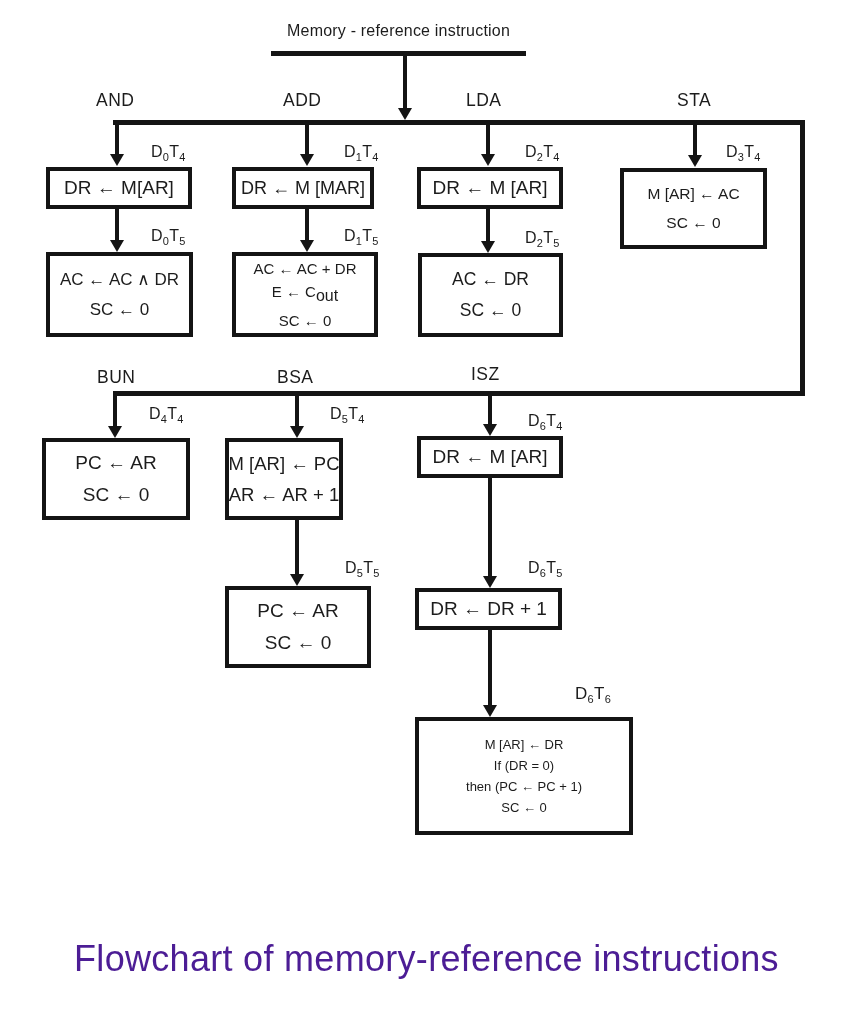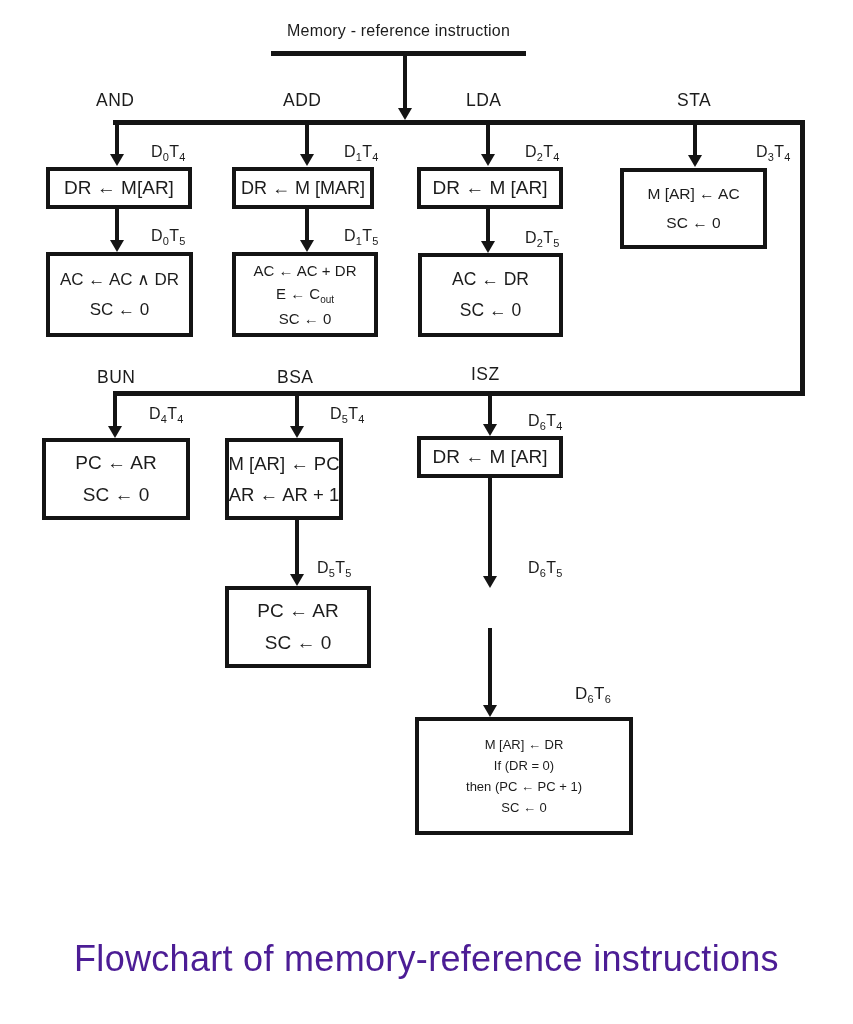--- a/index.html
+++ b/index.html
@@ -45,21 +45,21 @@
   <div class="vline" style="left:305px;top:125px;height:30px;"></div>
   <div class="arr" style="left:300px;top:154px;"></div>
   <div class="vline" style="left:486px;top:125px;height:30px;"></div>
   <div class="arr" style="left:481px;top:154px;"></div>
   <div class="vline" style="left:693px;top:125px;height:31px;"></div>
   <div class="arr" style="left:688px;top:155px;"></div>
 
   <div class="tag" style="left:151px;top:143px;"><span>D</span><sub>0</sub><span>T</span><sub>4</sub></div>
   <div class="tag" style="left:344px;top:143px;"><span>D</span><sub>1</sub><span>T</span><sub>4</sub></div>
   <div class="tag" style="left:525px;top:143px;"><span>D</span><sub>2</sub><span>T</span><sub>4</sub></div>
-  <div class="tag" style="left:726px;top:143px;margin-left:30px;"><span>D</span><sub>3</sub><span>T</span><sub>4</sub></div>
+  <div class="tag" style="left:726px;top:143px;"><span>D</span><sub>3</sub><span>T</span><sub>4</sub></div>
 
   <div class="box" style="left:232px;top:167px;width:142px;height:42px;font-size:18px;">
     <span>DR ← M [MAR]</span>
   </div>
   <div class="box" style="left:46px;top:167px;width:146px;height:42px;font-size:19px;">
     <span>DR ← M[AR]</span>
   </div>
   <div class="box" style="left:417px;top:167px;width:146px;height:42px;font-size:19px;">
     <span>DR ← M [AR]</span>
   </div>
@@ -78,21 +78,21 @@
   <div class="tag" style="left:151px;top:227px;"><span>D</span><sub>0</sub><span>T</span><sub>5</sub></div>
   <div class="tag" style="left:344px;top:227px;"><span>D</span><sub>1</sub><span>T</span><sub>5</sub></div>
   <div class="tag" style="left:525px;top:229px;"><span>D</span><sub>2</sub><span>T</span><sub>5</sub></div>
 
   <div class="box" style="left:46px;top:252px;width:147px;height:85px;font-size:17px;line-height:1.75;">
     <span>AC ← AC ∧ DR</span>
     <span>SC ← 0</span>
   </div>
   <div class="box" style="left:232px;top:252px;width:146px;height:85px;font-size:15px;line-height:1.55;">
     <span>AC ← AC + DR</span>
-    <span><span>E ← C</span><sub style="font-size:10px;">out</sub></span>
+    <span><span>E ← C</span><sub style="font-size:16px;">out</sub></span>
     <span>SC ← 0</span>
   </div>
   <div class="box" style="left:418px;top:253px;width:145px;height:84px;font-size:17.5px;line-height:1.75;">
     <span>AC ← DR</span>
     <span>SC ← 0</span>
   </div>
 
   <div class="branch-label" style="left:97px;top:367px;">BUN</div>
   <div class="branch-label" style="left:277px;top:367px;">BSA</div>
   <div class="branch-label" style="left:471px;top:364px;">ISZ</div>
@@ -118,26 +118,29 @@
   </div>
   <div class="box" style="left:417px;top:436px;width:146px;height:42px;font-size:19px;">
     <span>DR ← M [AR]</span>
   </div>
 
   <div class="vline" style="left:295px;top:518px;height:56px;"></div>
   <div class="arr" style="left:290px;top:574px;"></div>
   <div class="vline" style="left:488px;top:476px;height:100px;"></div>
   <div class="arr" style="left:483px;top:576px;"></div>
 
-  <div class="tag" style="left:317px;top:559px;"><span>D</span><sub>5</sub><span>T</span><sub>5</sub></div>
+  <div class="tag" style="left:345px;top:559px;"><span>D</span><sub>5</sub><span>T</span><sub>5</sub></div>
   <div class="tag" style="left:528px;top:559px;"><span>D</span><sub>6</sub><span>T</span><sub>5</sub></div>
 
   <div class="box" style="left:225px;top:586px;width:146px;height:82px;font-size:19px;line-height:1.7;">
     <span>PC ← AR</span>
     <span>SC ← 0</span>
+  </div>
+  <div class="box" style="left:415px;top:588px;width:147px;height:42px;font-size:19px;">
+    <span>DR ← DR + 1</span>
   </div>
 
   <div class="vline" style="left:488px;top:628px;height:77px;"></div>
   <div class="arr" style="left:483px;top:705px;"></div>
 
   <div class="tag" style="left:575px;top:684px;font-size:17px;"><span>D</span><sub>6</sub><span>T</span><sub>6</sub></div>
 
   <div class="box" style="left:415px;top:717px;width:218px;height:118px;font-size:13px;line-height:1.62;text-align:center;">
     <span>M [AR] ← DR</span>
     <span>If (DR = 0)</span>

